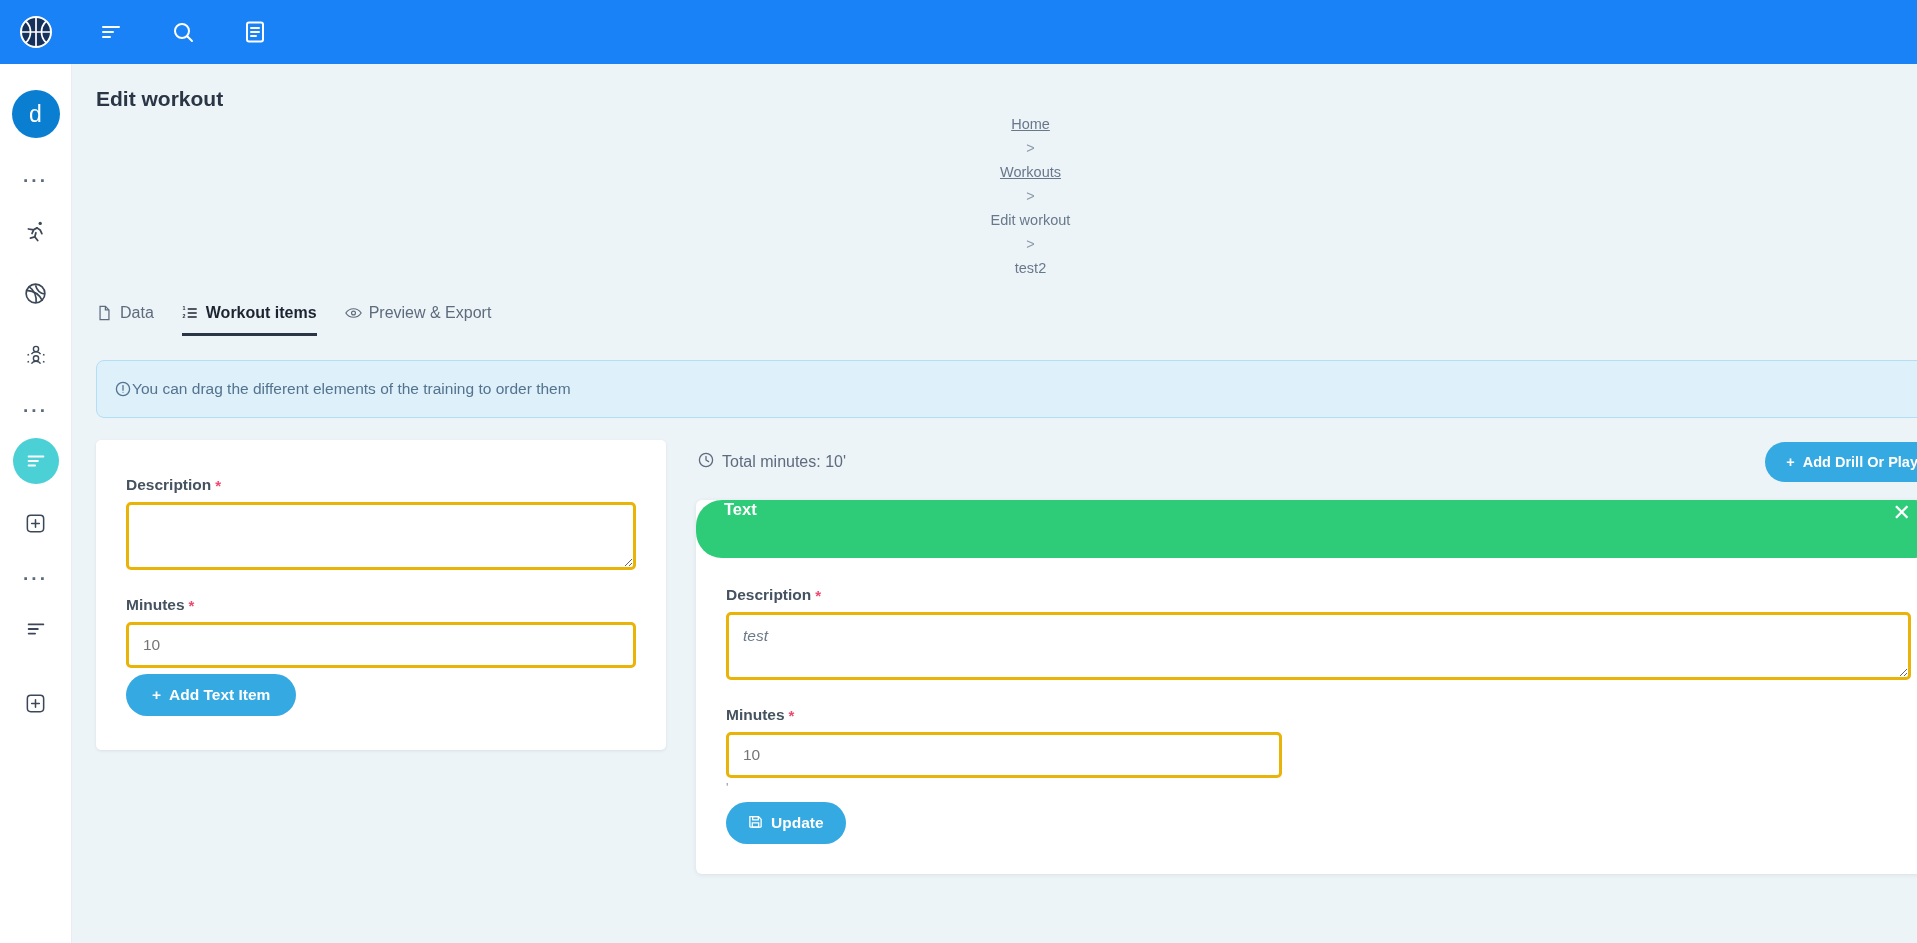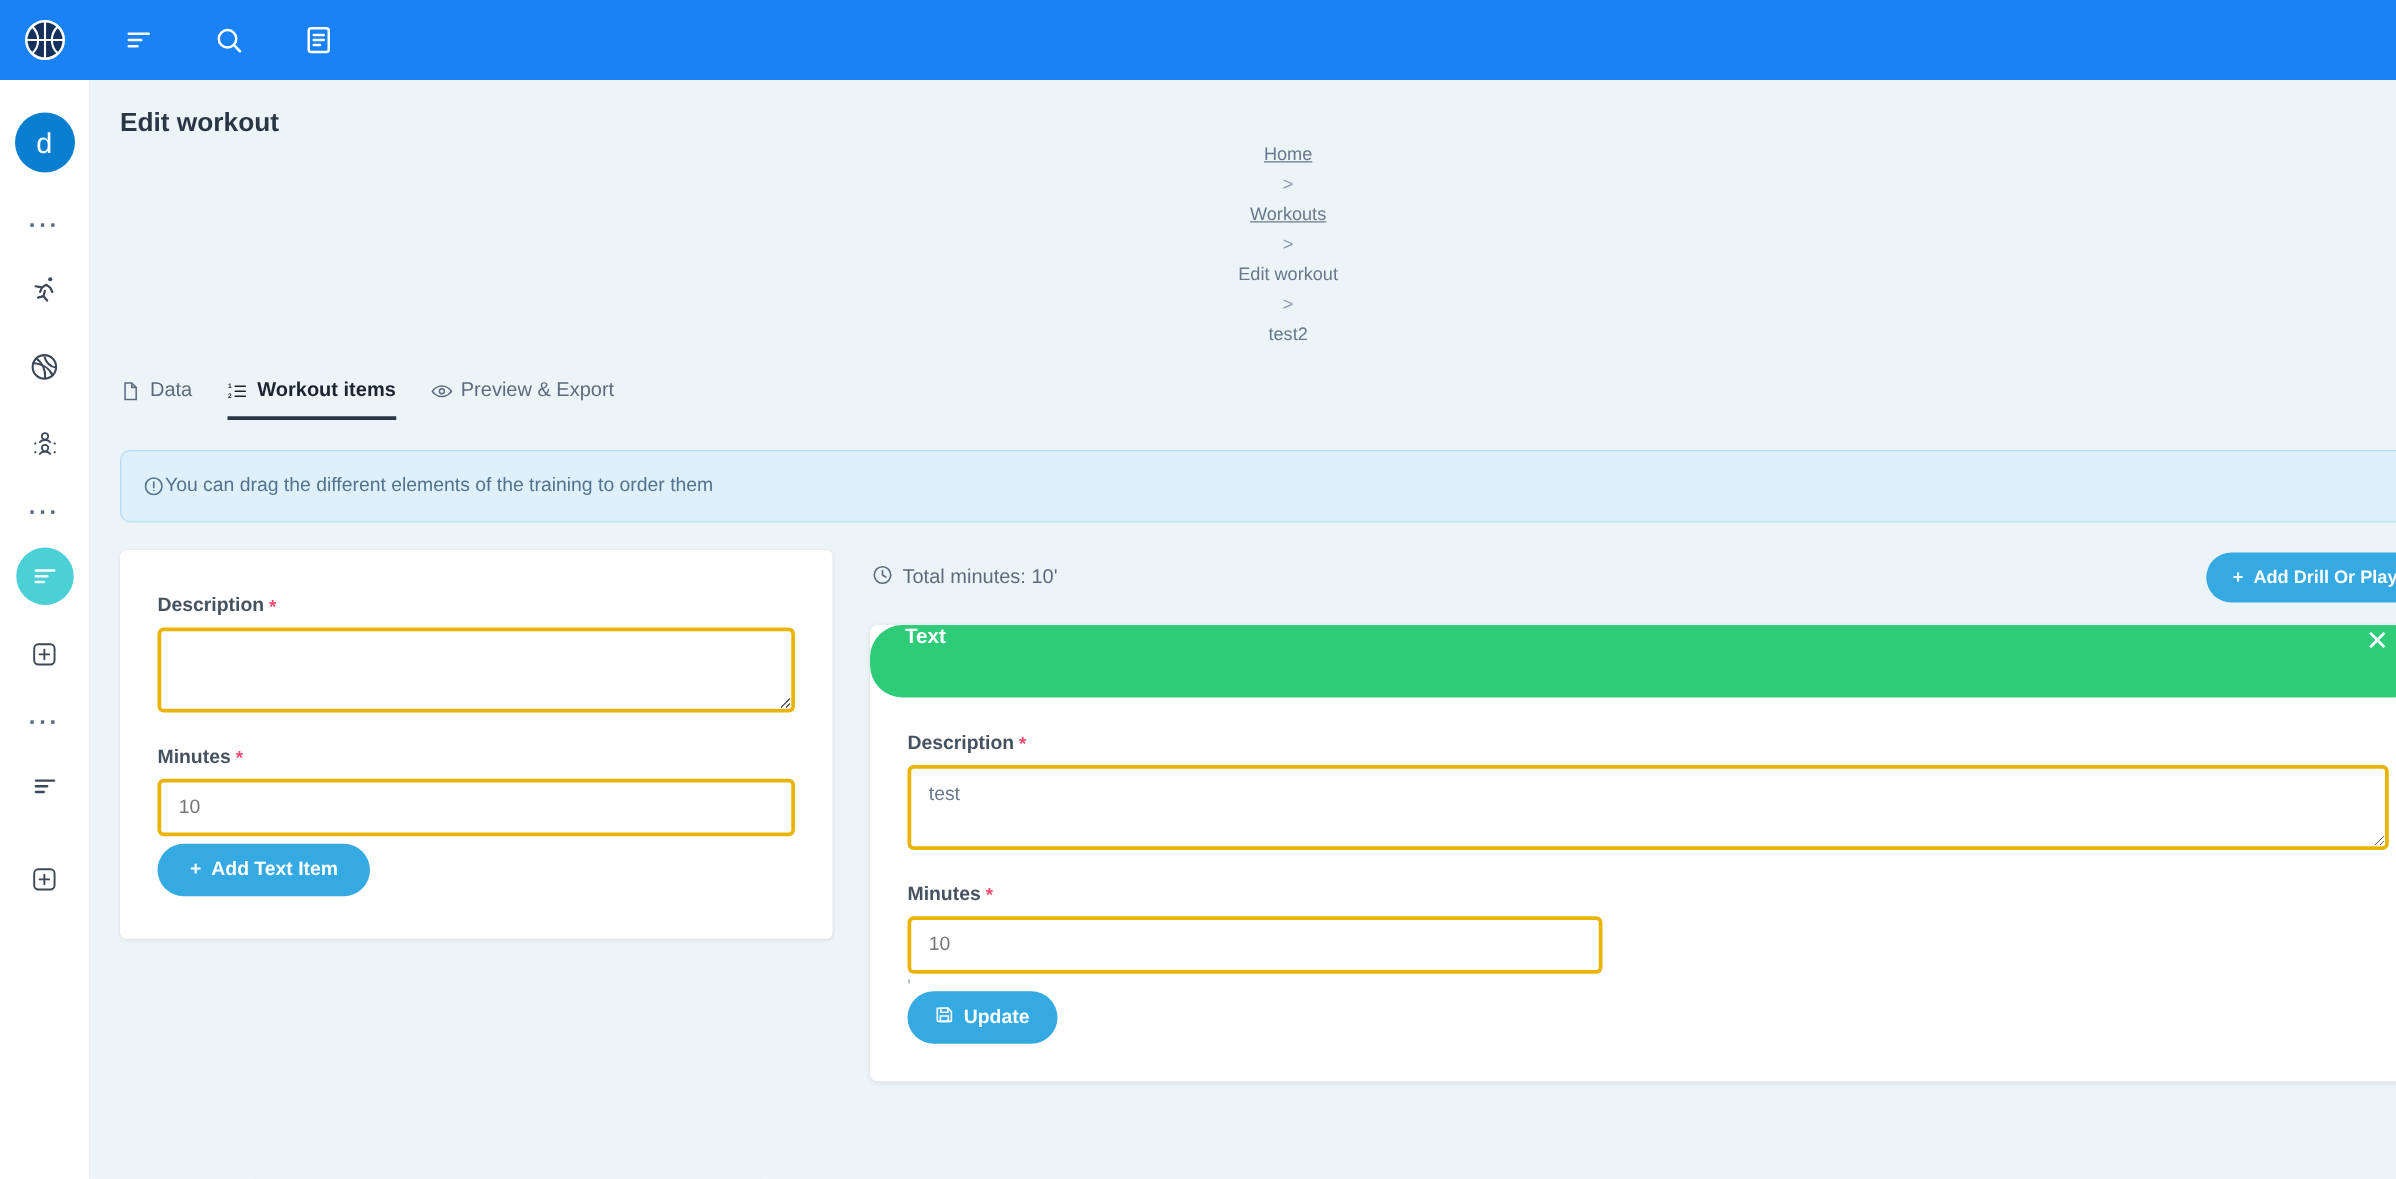--- a/index.html
+++ b/index.html
@@ -122,21 +122,21 @@
     font-size: 15.5px; font-weight: 700; color: #45525f;
     margin-bottom: 8px; display: flex; align-items: center; gap: 4px;
   }
   .req { color: #f0486e; font-size: 15px; }
   textarea.ctl, input.ctl {
     width: 100%; border: 3px solid #eab308; border-radius: 5px;
     font-family: "Liberation Sans", sans-serif;
     font-size: 15.5px; color: #6c7a8a;
     padding: 12px 14px; background: #fff; outline: none;
   }
-  textarea.ctl { height: 68px; resize: vertical; }
+  textarea.ctl { height: 68px; resize: vertical; font-style: italic; }
   input.ctl { height: 46px; }
   .mb22 { margin-bottom: 22px; }
   .btn {
     border: none; cursor: pointer; color: #fff;
     font-family: "Liberation Sans", sans-serif;
     border-radius: 30px; font-weight: 700;
     display: inline-flex; align-items: center; justify-content: center; gap: 8px;
   }
   .btn-blue { background: #35a9e2; }
   .btn-add-text { height: 42px; padding: 0 26px; font-size: 15.5px; margin-top: 6px; }
@@ -171,21 +171,21 @@
     cursor: grab;
     border-radius: 26px;
   }
   .close-x {
     font-size: 22px; font-weight: 400; color: #ffffff;
     cursor: pointer; line-height: 1; padding: 2px 4px;
   }
   .green-body { padding: 28px 30px 30px 30px; }
   .mins-wrap { width: 556px; }
   .apos { font-size: 13px; color: #8b99aa; height: 12px; margin-top: 2px; }
-  .btn-update { height: 42px; padding: 0 22px; font-size: 15.5px; }
+  .btn-update { height: 42px; padding: 0 22px; font-size: 15.5px; margin-top: 10px; }
 </style>
 </head>
 <body>
 
 <div class="topbar">
   <div class="logo-wrap">
     <svg class="logo-circle" viewBox="0 0 34 34">
       <circle cx="17" cy="17" r="15" fill="#16305c" stroke="#ffffff" stroke-width="2"></circle>
       <path d="M17 2 V32 M2 17 H32" stroke="#ffffff" stroke-width="1.7" fill="none"></path>
       <path d="M7 6.5 C13 12, 13 22, 7 27.5" stroke="#ffffff" stroke-width="1.7" fill="none"></path>

